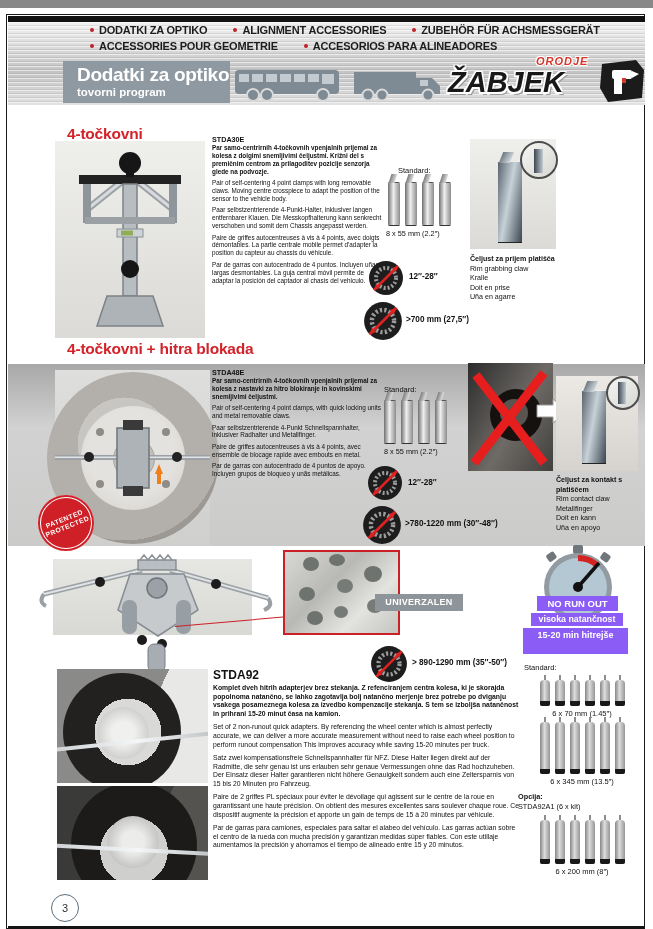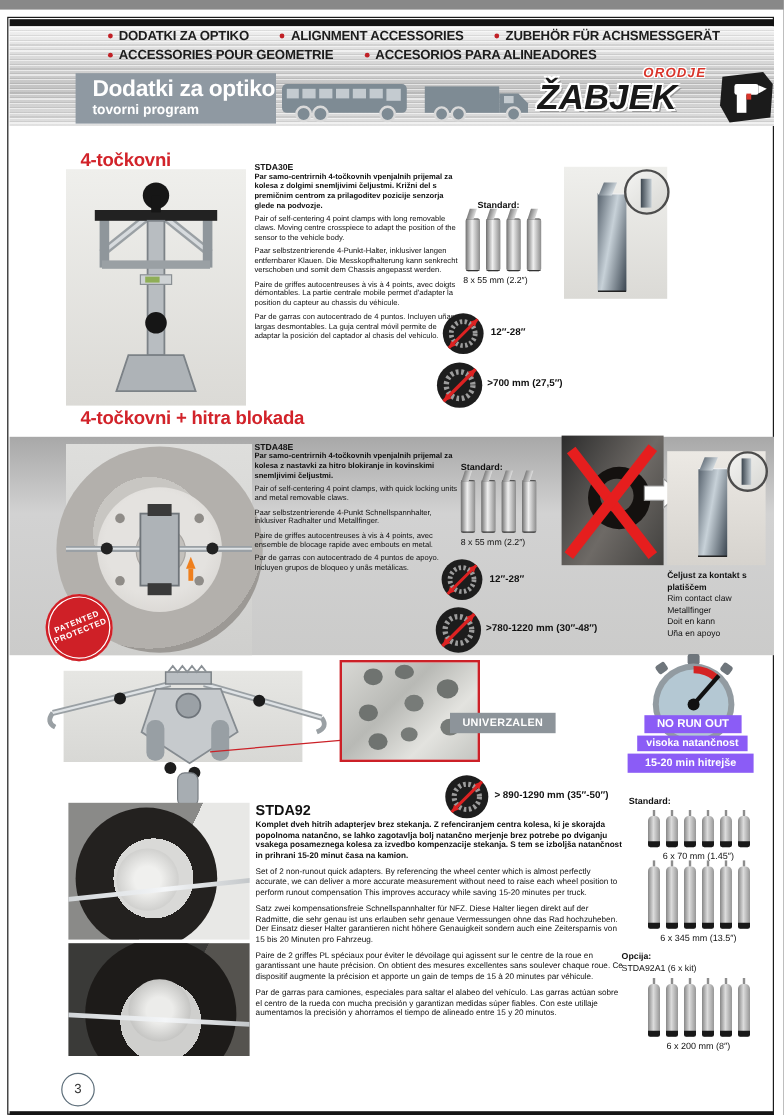--- a/index.html
+++ b/index.html
@@ -22,21 +22,21 @@
     text-shadow:-1.5px -1.5px 0 #fff,1.5px -1.5px 0 #fff,-1.5px 1.5px 0 #fff,1.5px 1.5px 0 #fff,2.5px 2.5px 0 #9a9a9a;}
   .orodje{position:absolute;left:88px;top:-1px;font-size:11px;font-weight:800;font-style:italic;color:#d9352b;letter-spacing:1px;
     text-shadow:-1px -1px 0 #fff,1px -1px 0 #fff,-1px 1px 0 #fff,1px 1px 0 #fff;}
   
   .sectitle{color:#d2232a;font-size:15.5px;font-weight:bold;letter-spacing:-0.2px;}
   
   .photobox{background:linear-gradient(180deg,#efefec,#dbdad6);}
   .smallcode{font-size:7.2px;font-weight:bold;color:#111;}
   .para{font-size:6.35px;line-height:7.9px;color:#101010;margin:0 0 3.5px 0;}
   .para3{font-size:6.8px;line-height:8.7px;color:#101010;margin:0 0 4.5px 0;}
-  .stdlabel{font-size:7.5px;font-weight:bold;color:#111;}
+  .stdlabel{font-size:7.5px;font-weight:normal;color:#111;}
   .sizelabel{font-size:7.3px;color:#111;}
   .rangelabel{font-size:8.2px;font-weight:bold;color:#111;white-space:nowrap;}
   .caption{font-size:7.1px;line-height:9.6px;color:#111;}
   .caption .b{font-weight:bold;}
   
   .clawrow{display:flex;gap:5px;}
   .claw{width:12px;height:44px;border-radius:2px;position:relative;
     background:linear-gradient(90deg,#6f6f6f,#efefef 45%,#8c8c8c);
     box-shadow:inset 0 14px 0 -13px #555, inset 0 -10px 0 -9px #333;}
   .claw::before{content:"";position:absolute;top:-8px;left:2px;width:6px;height:9px;background:linear-gradient(90deg,#7d7d7d,#dedede);transform:skewX(-18deg);}
@@ -191,20 +191,27 @@
     <polygon points="30,6 24,8 28,12" fill="#d22"></polygon>
       <polygon points="6,30 12,28 8,24" fill="#d22"></polygon>
   </svg>
   <div class="abs rangelabel" style="left:406px;top:307px;">&gt;700 mm (27,5″)</div>
 
   <div class="abs photobox" style="left:470px;top:131px;width:86px;height:110px;">
     <div class="clawtower" style="left:28px;top:22px;height:82px;"></div>
     <div class="inset-circle" style="right:-2px;top:2px;width:34px;height:34px;">
       <div style="position:absolute;left:12px;top:6px;width:9px;height:24px;background:linear-gradient(90deg,#3c464f,#c3ccd2);"></div>
     </div>
+  </div>
+  <div class="abs caption" style="left:470px;top:247px;">
+    <div class="b">Čeljust za prijem platišča</div>
+    <div>Rim grabbing claw</div>
+    <div>Kralle</div>
+    <div>Doit en prise</div>
+    <div>Uña en agarre</div>
   </div>
 
   <div class="abs sectitle" style="left:67px;top:332px;">4-točkovni + hitra blokada</div>
   <div class="abs band2"></div>
 
   <div class="abs" style="left:55px;top:362px;width:155px;height:176px;background:linear-gradient(180deg,#dededc,#cfcfcd);">
     <div style="position:absolute;left:-8px;top:2px;width:172px;height:172px;border-radius:50%;background:radial-gradient(circle at 45% 42%,#c8c6c2 0 34%,#b3b0ac 34% 70%,#9c9995 70% 100%);"></div>
     <div style="position:absolute;left:26px;top:36px;width:104px;height:104px;border-radius:50%;background:radial-gradient(circle at 48% 45%,#e4e2df 0 55%,#cfccc8 100%);"></div>
     <div style="position:absolute;left:58px;top:68px;width:40px;height:40px;border-radius:50%;background:#c3c0bc;border:1px solid #a8a5a1;"></div>
     <svg style="position:absolute;left:0;top:0;" width="155" height="176">
@@ -332,21 +339,21 @@
     <rect x="12" y="8" width="9" height="8" rx="2" fill="#6f767c" transform="rotate(-35 16 12)"></rect>
     <rect x="66" y="8" width="9" height="8" rx="2" fill="#6f767c" transform="rotate(35 70 12)"></rect>
     <circle cx="43" cy="42" r="34" fill="#929ba1"></circle>
     <circle cx="43" cy="42" r="29" fill="#b4c8d3"></circle>
     <path d="M43 13 A29 29 0 0 1 62 20" fill="none" stroke="#d42323" stroke-width="6"></path>
     <line x1="43" y1="42" x2="64" y2="18" stroke="#111" stroke-width="3.6"></line>
     <circle cx="43" cy="42" r="5" fill="#111"></circle>
   </svg>
   <div class="abs badge" style="left:537px;top:588px;width:81px;height:15px;font-size:9.5px;line-height:15px;">NO RUN OUT</div>
   <div class="abs badge" style="left:531px;top:605px;width:92px;height:13px;font-size:8.8px;line-height:13px;">visoka natančnost</div>
-  <div class="abs badge" style="left:523px;top:620px;width:105px;height:16px;font-size:9px;line-height:14px;">15-20 min hitrejše</div>
+  <div class="abs badge" style="left:523px;top:620px;width:105px;height:26px;font-size:9px;line-height:14px;">15-20 min hitrejše</div>
 
   <svg class="abs" style="left:370px;top:637px;" width="38" height="38" viewBox="0 0 36 36">
     <circle cx="18" cy="18" r="17" fill="#1d1d1d"></circle>
     <circle cx="18" cy="18" r="10" fill="none" stroke="#9c9c9c" stroke-width="4" stroke-dasharray="2 2"></circle>
     <line x1="6" y1="30" x2="30" y2="6" stroke="#d22" stroke-width="2.5"></line>
     <polygon points="30,6 24,8 28,12" fill="#d22"></polygon>
       <polygon points="6,30 12,28 8,24" fill="#d22"></polygon>
   </svg>
   <div class="abs rangelabel" style="left:412px;top:650px;">&gt; 890-1290 mm (35″-50″)</div>
 

